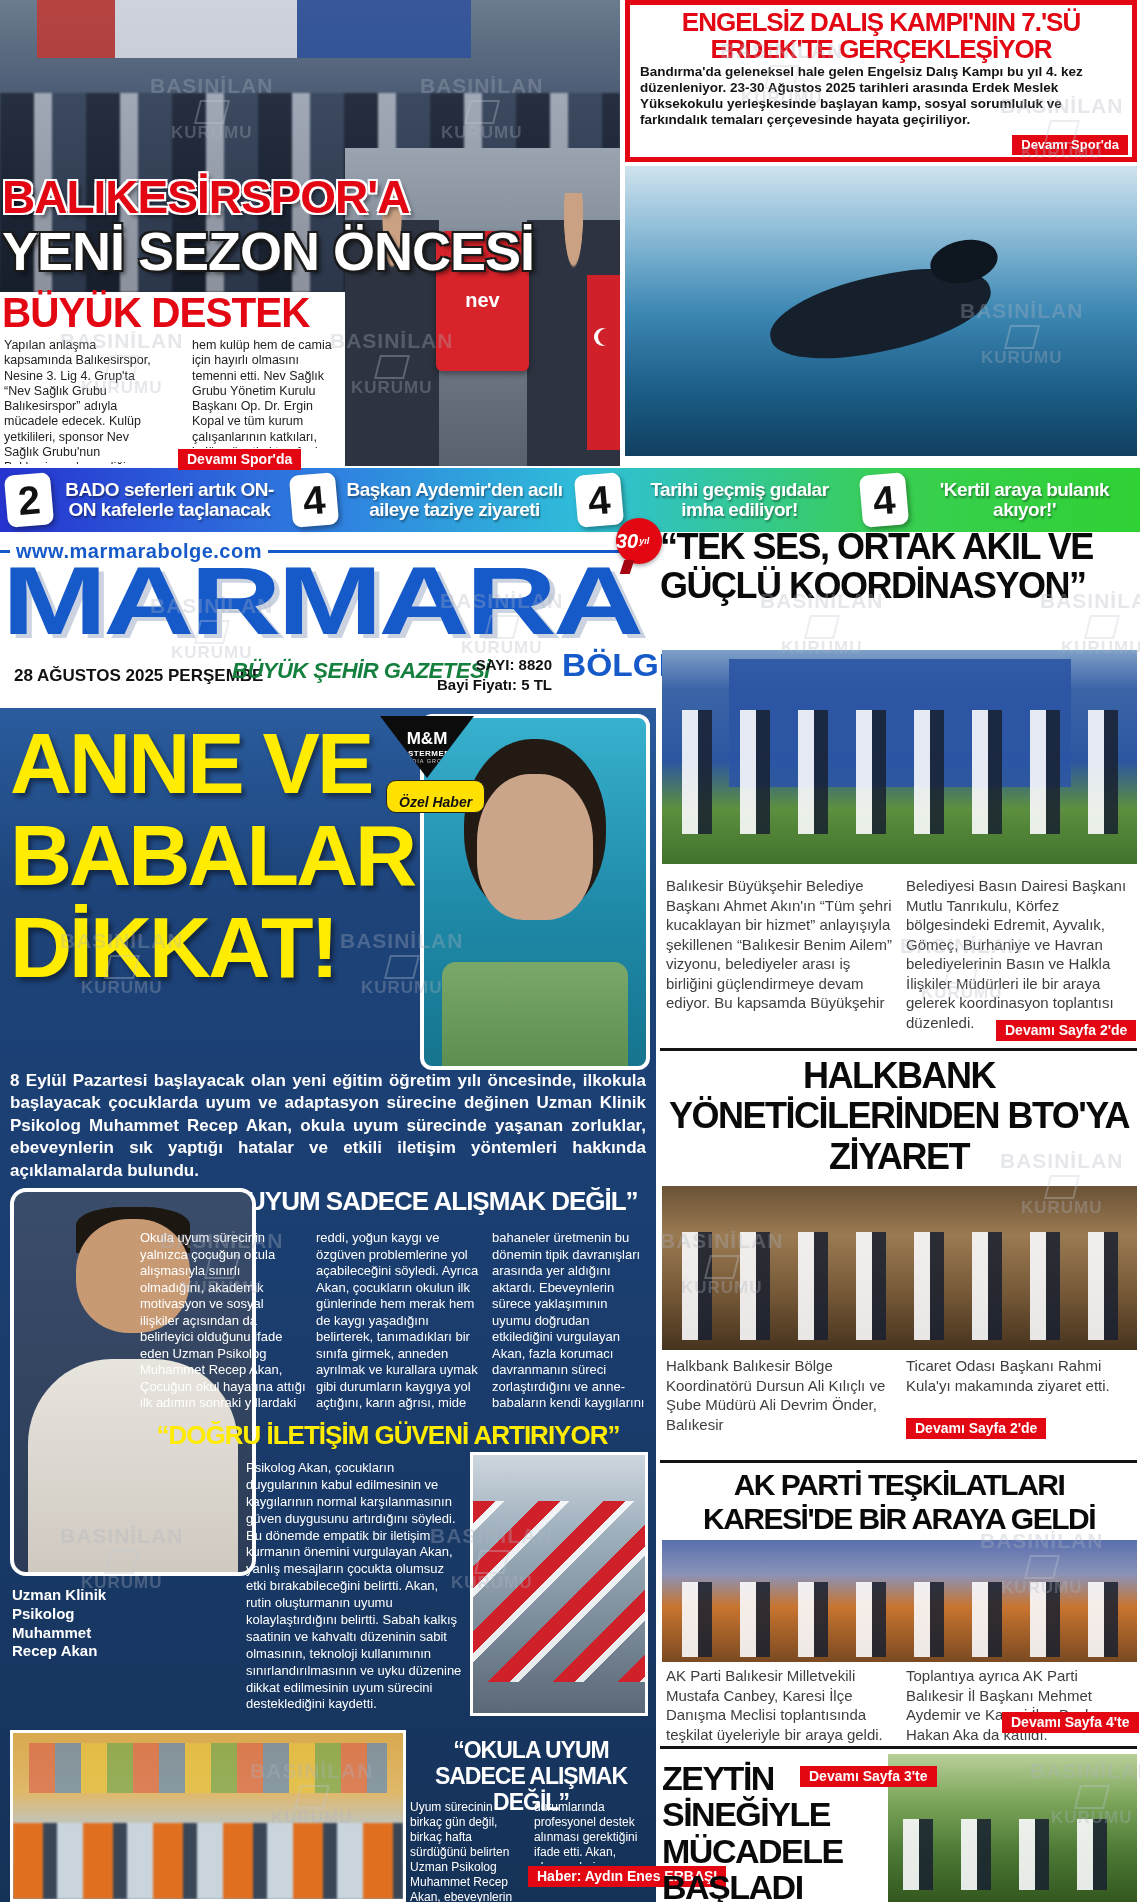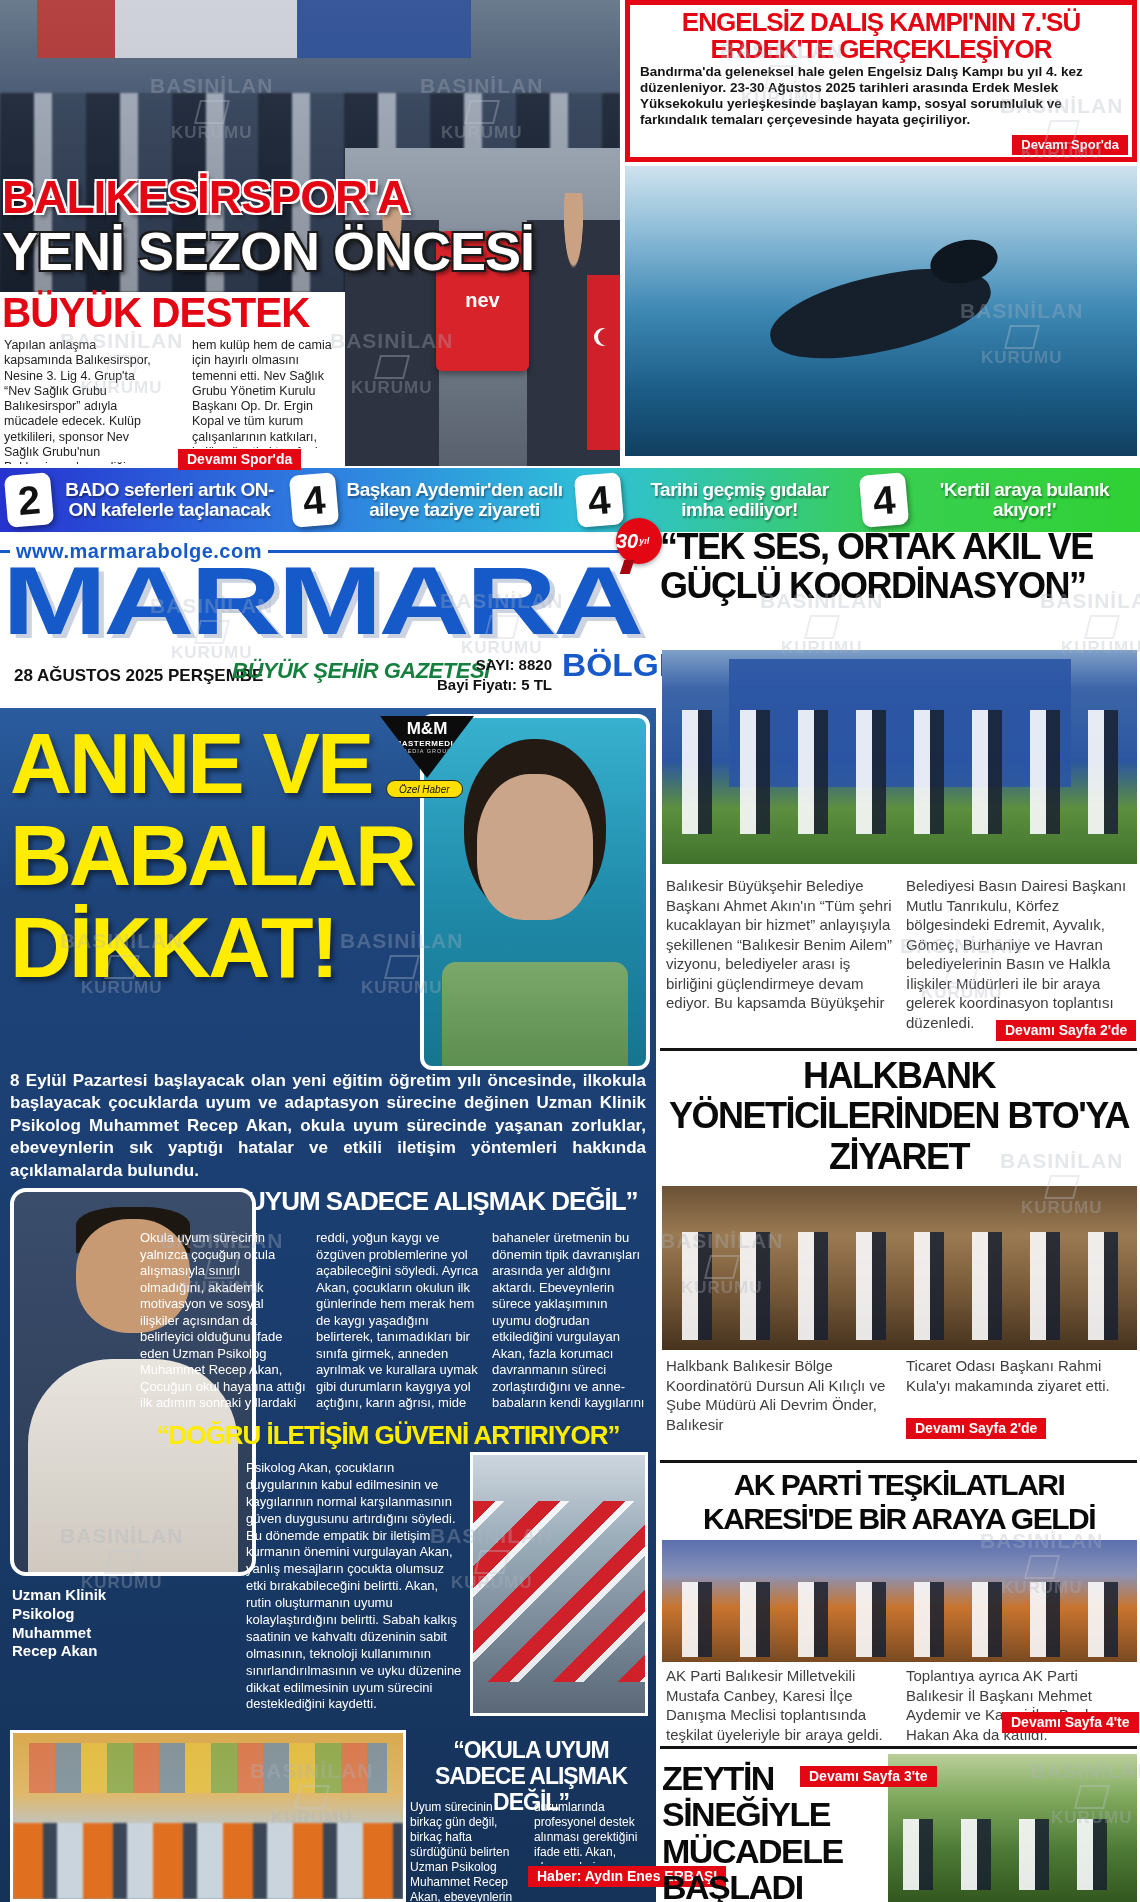--- a/index.html
+++ b/index.html
@@ -83,25 +83,25 @@
   .rosette .suf{font-size:9px;margin-left:1px;}
   .rosette:after{content:"";position:absolute;left:6px;bottom:-10px;width:10px;height:14px;background:#a40510;transform:skewX(-18deg);z-index:-1;}
   
   .main-blue{position:absolute;left:0;top:708px;width:656px;height:1194px;
       background:linear-gradient(180deg,#2a5c9e 0%,#1d4379 16%,#1a3c6d 55%,#153258 100%);}
   .big-yellow{position:absolute;left:10px;color:#ffec00;font-weight:bold;font-size:86px;line-height:1;
       letter-spacing:-3px;text-shadow:3px 4px 5px rgba(0,0,0,.45);}
   .wh{color:#fff;}
   .mm-tri{position:absolute;left:380px;top:8px;width:94px;height:62px;z-index:4;
       background:#0c0c0c;clip-path:polygon(0 0,100% 0,50% 100%);display:flex;flex-direction:column;align-items:center;}
-  .mm-tri .l1{color:#fff;font-weight:bold;font-size:17px;margin-top:3px;}
+  .mm-tri .l1{color:#fff;font-weight:bold;font-size:17px;margin-top:13px;}
   .mm-tri .l2{color:#fff;font-weight:bold;font-size:8px;letter-spacing:.5px;}
   .mm-tri .l3{color:#cfcfcf;font-size:5.5px;letter-spacing:1px;}
-  .ozel{position:absolute;left:386px;top:72px;z-index:5;background:#ffe000;color:#111;font-weight:normal;
-      font-size:10px;font-style:italic;padding:3px 12px 2px;border-radius:10px;border:1px solid #222;}
+  .ozel{position:absolute;left:386px;top:72px;z-index:5;background:#ffe000;color:#111;font-weight:bold;
+      font-size:14px;font-style:italic;padding:13px 12px 2px;border-radius:10px;border:1px solid #222;}
   .wm-layer{position:absolute;inset:0;z-index:40;pointer-events:none;}
   .wm{position:absolute;color:rgba(175,180,192,.32);font-weight:bold;font-size:21px;line-height:1;
       letter-spacing:1px;text-align:center;}
   .wm .cube{display:block;width:26px;height:20px;border:2px solid rgba(195,200,212,.33);
       transform:skewX(-14deg);margin:4px auto 0;}
 </style>
 </head>
 <body>
 
 <div class="page">

